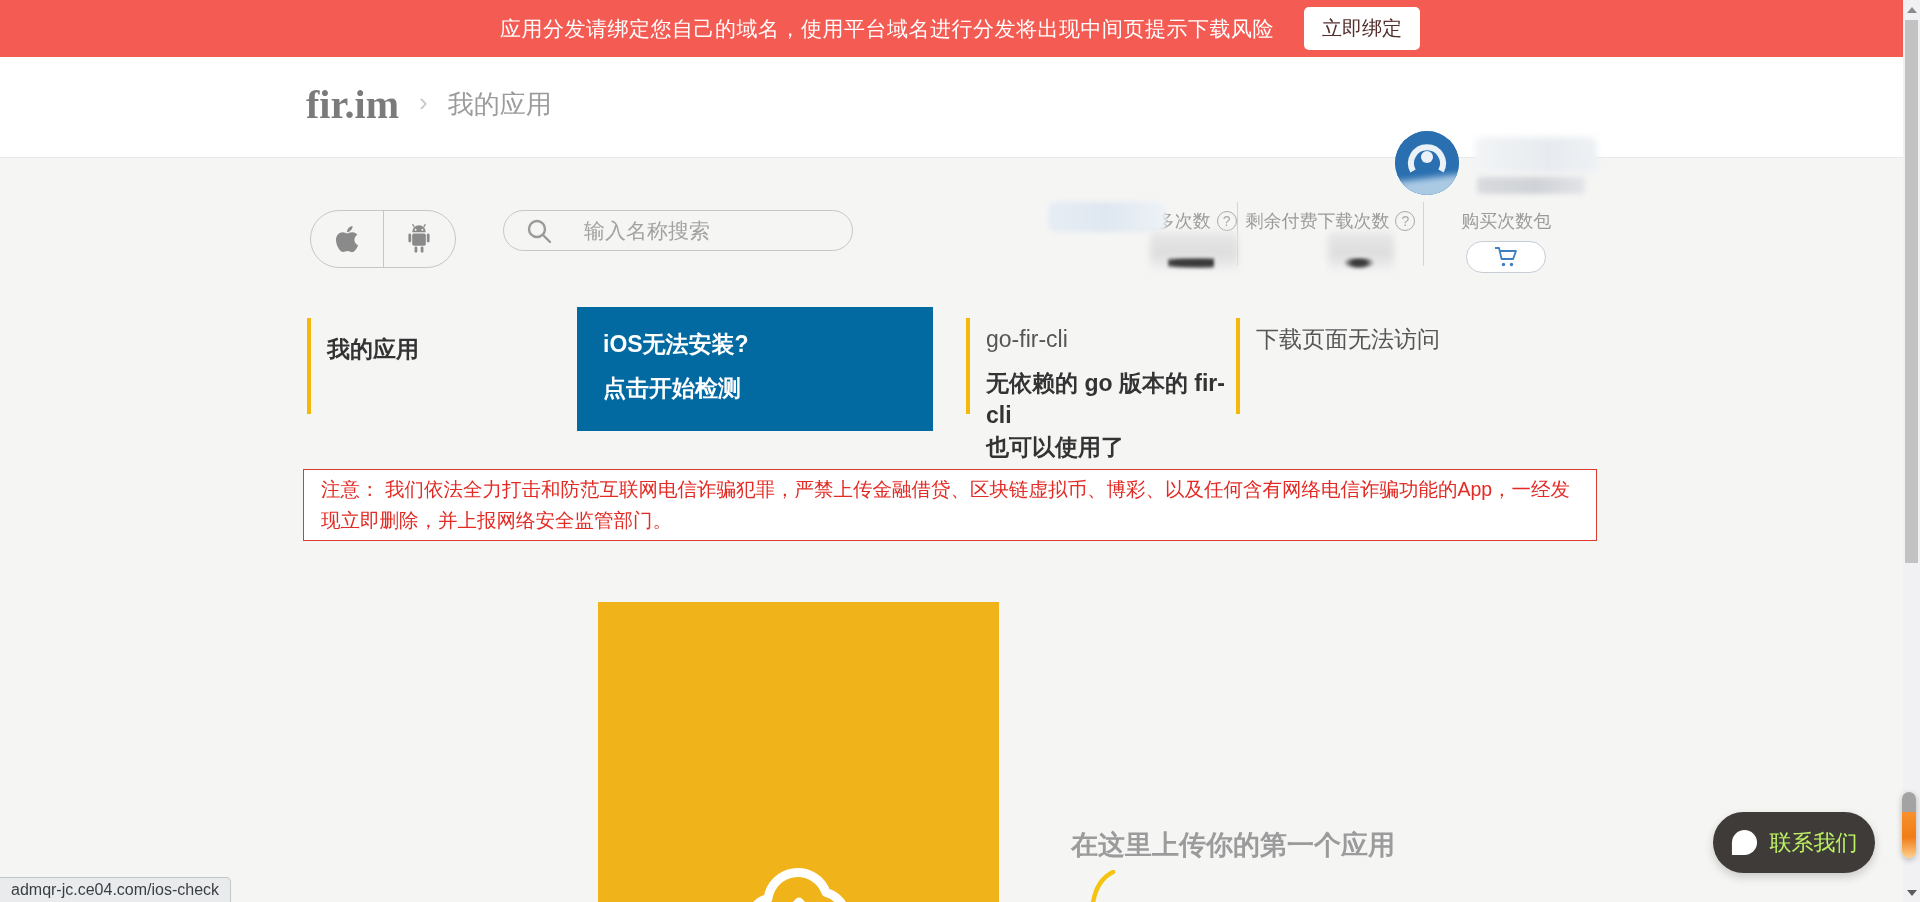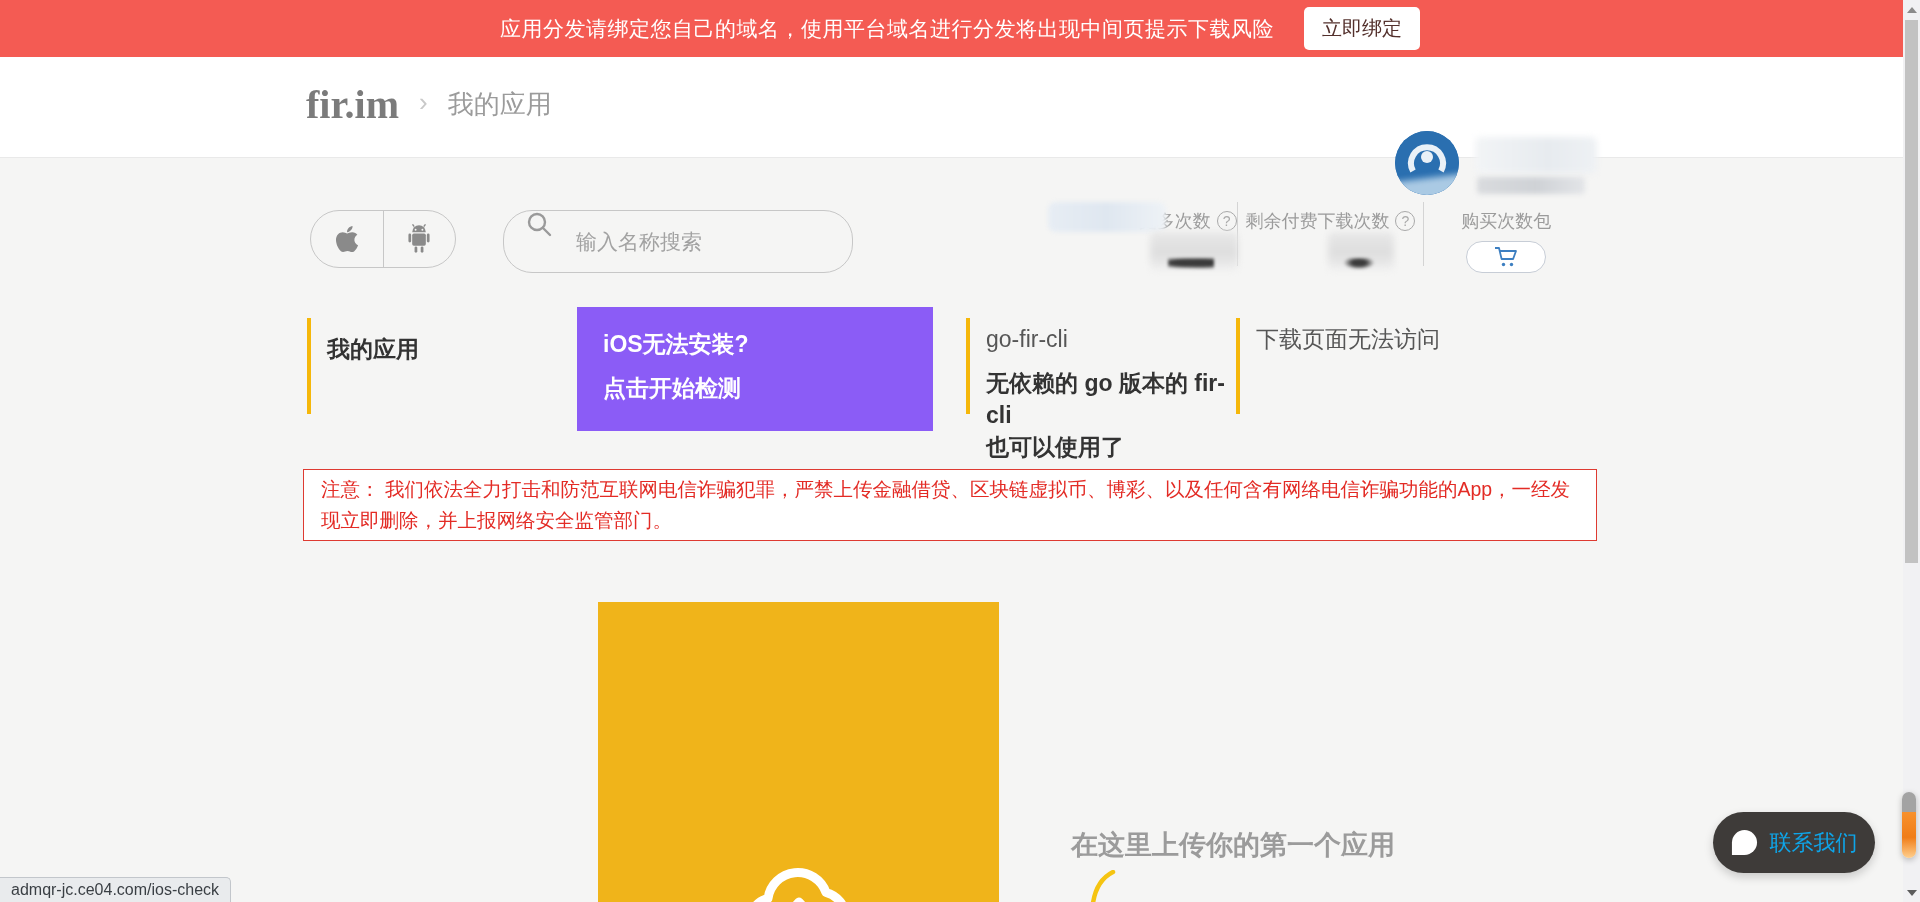--- a/index.html
+++ b/index.html
@@ -29,23 +29,23 @@
   .name-blur-1 { position:absolute; left:80px; top:8px; width:122px; height:36px; border-radius:6px;
             background:linear-gradient(90deg,#f2f4f6,#e7ebef 60%,#eef1f4); filter:blur(3px); }
   .name-blur-2 { position:absolute; left:82px; top:48px; width:108px; height:17px; border-radius:4px;
             background:linear-gradient(90deg,#d9dbde,#cfd2d6 55%,#e3e5e8); filter:blur(2.5px); }
 
   
   .platform-toggle { position:absolute; left:310px; top:210px; width:146px; height:58px;
             border:1px solid #c7c7c7; border-radius:29px; display:flex; z-index:2; }
   .platform-btn { flex:1; display:flex; align-items:center; justify-content:center; cursor:pointer; }
   .platform-btn.first { border-right:1px solid #c7c7c7; }
-  .search-pill { position:absolute; left:503px; top:210px; width:350px; height:63px;
-            border:1px solid #c7c7c7; border-radius:29px; display:flex; 
-            padding:0 22px; gap:24px; z-index:2; }
+  .search-pill { position:absolute; left:503px; top:210px; width:350px; height:41px;
+            border:1px solid #c7c7c7; border-radius:29px; display:flex; align-items:center;
+            padding:0 22px; gap:32px; z-index:2; }
   .search-pill input { border:none; outline:none; background:transparent; font-size:21px; color:#555;
             width:240px; font-family:inherit; }
   .search-pill input::placeholder { color:#a2a2a2; }
 
   
   .stats { position:absolute; left:1040px; top:200px; width:548px; height:72px; display:flex; z-index:2; }
   .stat-col { position:relative; }
   .stat-label { font-size:18px; color:#9b9b9b; display:flex; align-items:center; gap:6px; justify-content:flex-end; }
   .help-ic { width:20px; height:20px; border:1.5px solid #a9a9a9; border-radius:50%; color:#a9a9a9;
             font-size:14px; line-height:18px; text-align:center; display:inline-block; }
@@ -66,21 +66,21 @@
             background:radial-gradient(ellipse at 50% 40%, #3a3a3a 0 30%, transparent 65%); }
   .cart-btn { margin-top:8px; display:inline-flex; align-items:center; justify-content:center;
             width:80px; height:32px; border:1px solid #c7cdd6; border-radius:16px; background:#fff; cursor:pointer; }
 
   
   .cards { position:absolute; left:0; top:307px; width:1920px; height:124px; z-index:2; }
   .pcard { position:absolute; }
   .pcard.light { border-left:4px solid #f5b70a; padding:4px 0 4px 16px; top:11px; height:96px; }
   .pcard .t1 { font-size:23px; color:#565656; line-height:34px; }
   .pcard .t2 { font-size:23px; color:#333; font-weight:bold; line-height:32px; margin-top:11px; white-space:pre-line; }
-  .pcard.dark { background:#8b5cf6; color:#fff; top:0; height:124px; padding:20px 0 0 26px; }
+  .pcard.dark { background:#0369a1; color:#fff; top:0; height:124px; padding:20px 0 0 26px; }
   .pcard.dark .t1, .pcard.dark .t2 { color:#fff; font-weight:bold; }
   .c1 { left:307px; width:250px; }
   .c2 { left:577px; width:356px; }
   .c3 { left:966px; width:280px; }
   .c4 { left:1236px; width:280px; }
 
   
   .warning { position:absolute; left:303px; top:469px; width:1294px; background:#fff;
             border:1px solid #de3a31; padding:4px 17px; z-index:2; }
   .warning p { color:#e32b25; font-size:19.5px; line-height:31px; }
@@ -88,21 +88,21 @@
   
   .upload-box { position:absolute; left:598px; top:602px; width:401px; height:300px;
             background:#f0b41a; z-index:2; cursor:pointer; }
   .cloud-wrap { position:absolute; left:50%; transform:translateX(-50%); bottom:-62px; }
   .upload-hint { position:absolute; left:1071px; top:827px; font-size:27px; font-weight:bold;
             color:#9b9b9b; z-index:2; }
   .squiggle { position:absolute; left:1086px; top:870px; z-index:2; }
 
   
   .contact-btn { position:absolute; left:1713px; top:812px; width:162px; height:61px; border-radius:31px;
-            background:#3e3b39; color:#0ea5e9; display:flex; align-items:center; justify-content:center;
+            background:#3e3b39; color:#bef264; display:flex; align-items:center; justify-content:center;
             gap:12px; font-size:22px; z-index:6; cursor:pointer; box-shadow:0 4px 10px rgba(0,0,0,.18); }
 
   
   .statusbar { position:absolute; left:0; bottom:0; height:25px; background:#e9ebed;
             border-top:1px solid #c2c6cb; border-right:1px solid #c2c6cb; border-top-right-radius:5px;
             padding:0 11px; font-size:16px; color:#3a3f44; line-height:23px; z-index:7; }
 
   
   .scrollbar { position:absolute; right:0; top:0; width:17px; height:902px; background:#f1f1f3; z-index:8; }
   .sb-arrow { position:absolute; left:0; width:17px; height:17px; display:flex; align-items:center; justify-content:center; cursor:pointer; }

